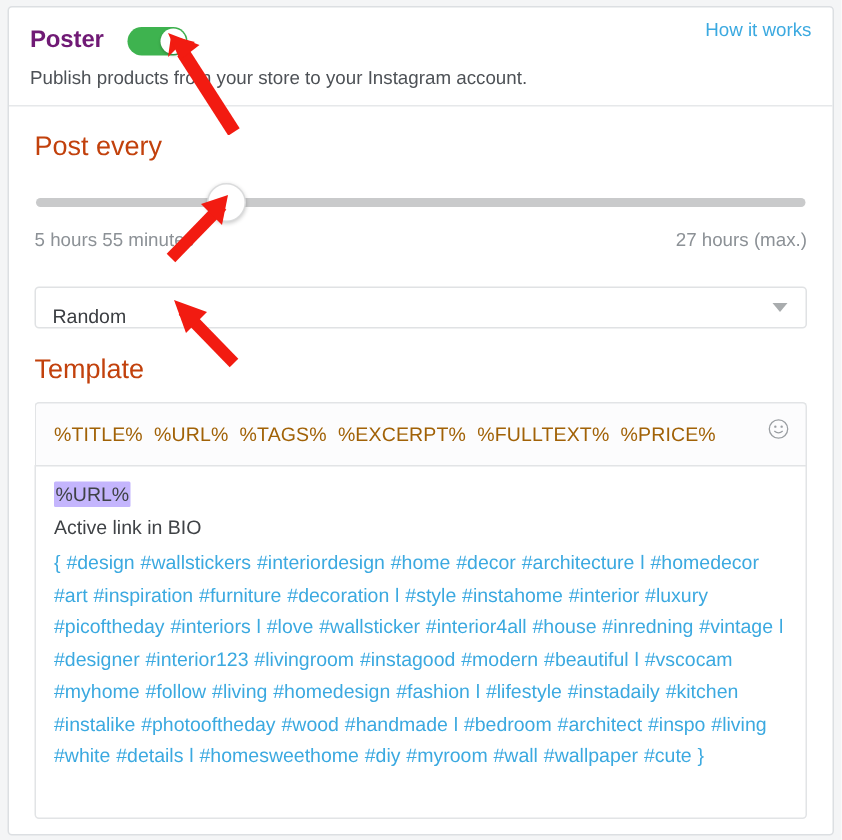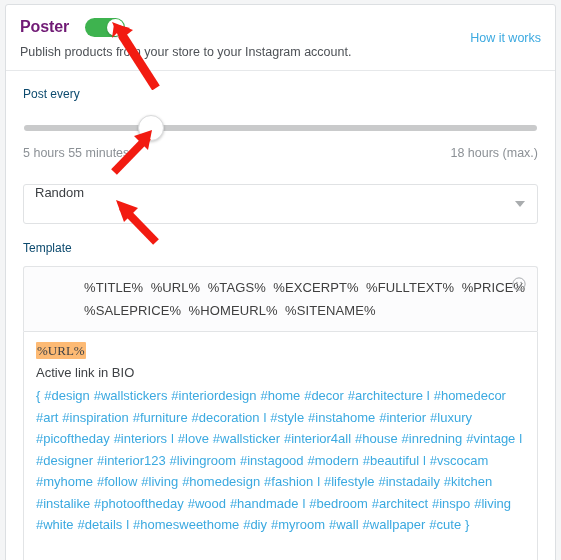--- a/index.html
+++ b/index.html
@@ -62,39 +62,39 @@
     right: 1px;
     width: 17px;
     height: 17px;
     border-radius: 50%;
     background: #ffffff;
     box-shadow: 0 1px 2px rgba(0,0,0,0.25);
   }
   .how-link {
     position: absolute;
     right: 14px;
-    top: 26px;
+    top: 8px;
     font-size: 12.5px;
     color: #3ba9e0;
     text-decoration: none;
     cursor: pointer;
   }
   .subtitle {
     margin-top: 7px;
     font-size: 12.5px;
     color: #4d5156;
   }
 
   
   .body {
     padding: 16px 17px 10px 17px;
   }
   .field-label {
-    font-size: 12px;
-    color: #0c4a6e;
+    font-size: 18px;
+    color: #c2410c;
     margin-bottom: 11px;
   }
 
   
   .slider-wrap {
     position: relative;
     height: 26px;
     margin-top: 14px;
   }
   .slider-track {
@@ -123,26 +123,26 @@
     display: flex;
     justify-content: space-between;
     margin-top: 5px;
     font-size: 12.5px;
     color: #8c9196;
   }
 
   
   .select-box {
     margin-top: 2px;
-    height: 40px;
+    height: 28px;
     border: 1px solid #e0e2e4;
     border-radius: 3px;
     background: #ffffff;
     display: flex;
-    align-items: flex-start;
+    align-items: flex-end;
     padding: 0 11px;
     position: relative;
     cursor: pointer;
     box-sizing: border-box;
   }
   .select-value {
     font-size: 13px;
     color: #3b3e42;
   }
   .caret {
@@ -165,25 +165,24 @@
     border: 1px solid #e2e4e6;
     border-bottom: none;
     background: #fcfcfd;
     border-radius: 3px 3px 0 0;
     padding: 9px 12px 9px 12px;
     position: relative;
     box-sizing: border-box;
   }
   .tokens-line {
     font-size: 13px;
-    color: #404040;
+    color: #a16207;
     line-height: 23px;
     white-space: pre;
     letter-spacing: 0.1px;
-    margin-left: 48px;
   }
   .smiley {
     position: absolute;
     right: 11px;
     top: 10px;
     width: 14px;
     height: 14px;
     cursor: pointer;
   }
 
@@ -197,24 +196,23 @@
     box-sizing: border-box;
     min-height: 236px;
   }
   .ed-line {
     font-size: 13px;
     line-height: 21.5px;
     color: #3f4246;
     white-space: pre-wrap;
   }
   .tok {
-    background: #fdba74;
+    background: #c4b5fd;
     border-radius: 1px;
     padding: 1px 1px;
-    font-family: Liberation Serif, serif;
   }
   .tags {
     color: #3ba9e0;
     font-size: 13px;
     line-height: 21.5px;
     margin-top: 2px;
     word-spacing: 0.3px;
   }
 
   
@@ -242,37 +240,36 @@
   <div class="body">
 
     <div class="field-label">Post every</div>
 
     <div class="slider-wrap">
       <div class="slider-track"></div>
       <div class="slider-handle"></div>
     </div>
     <div class="slider-legend">
       <span>5 hours 55 minutes</span>
-      <span>18 hours (max.)</span>
+      <span>27 hours (max.)</span>
     </div>
 
     <div class="spacer-24"></div>
 
     <div class="select-box">
       <span class="select-value">Random</span>
       <span class="caret"></span>
     </div>
 
     <div class="spacer-18"></div>
 
     <div class="field-label">Template</div>
 
     <div class="tokens-box">
       <div class="tokens-line">%TITLE%  %URL%  %TAGS%  %EXCERPT%  %FULLTEXT%  %PRICE%</div>
-      <div class="tokens-line">%SALEPRICE%  %HOMEURL%  %SITENAME%</div>
       <svg class="smiley" viewBox="0 0 16 16">
         <circle cx="8" cy="8" r="7" fill="none" stroke="#9b9fa3" stroke-width="1"></circle>
         <circle cx="5.6" cy="6.2" r="0.9" fill="#9b9fa3"></circle>
         <circle cx="10.4" cy="6.2" r="0.9" fill="#9b9fa3"></circle>
         <path d="M4.8 9.5 Q8 12.4 11.2 9.5" fill="none" stroke="#9b9fa3" stroke-width="1"></path>
       </svg>
     </div>
 
     <div class="editor">
       <div class="ed-line"><span class="tok">%URL%</span></div>

